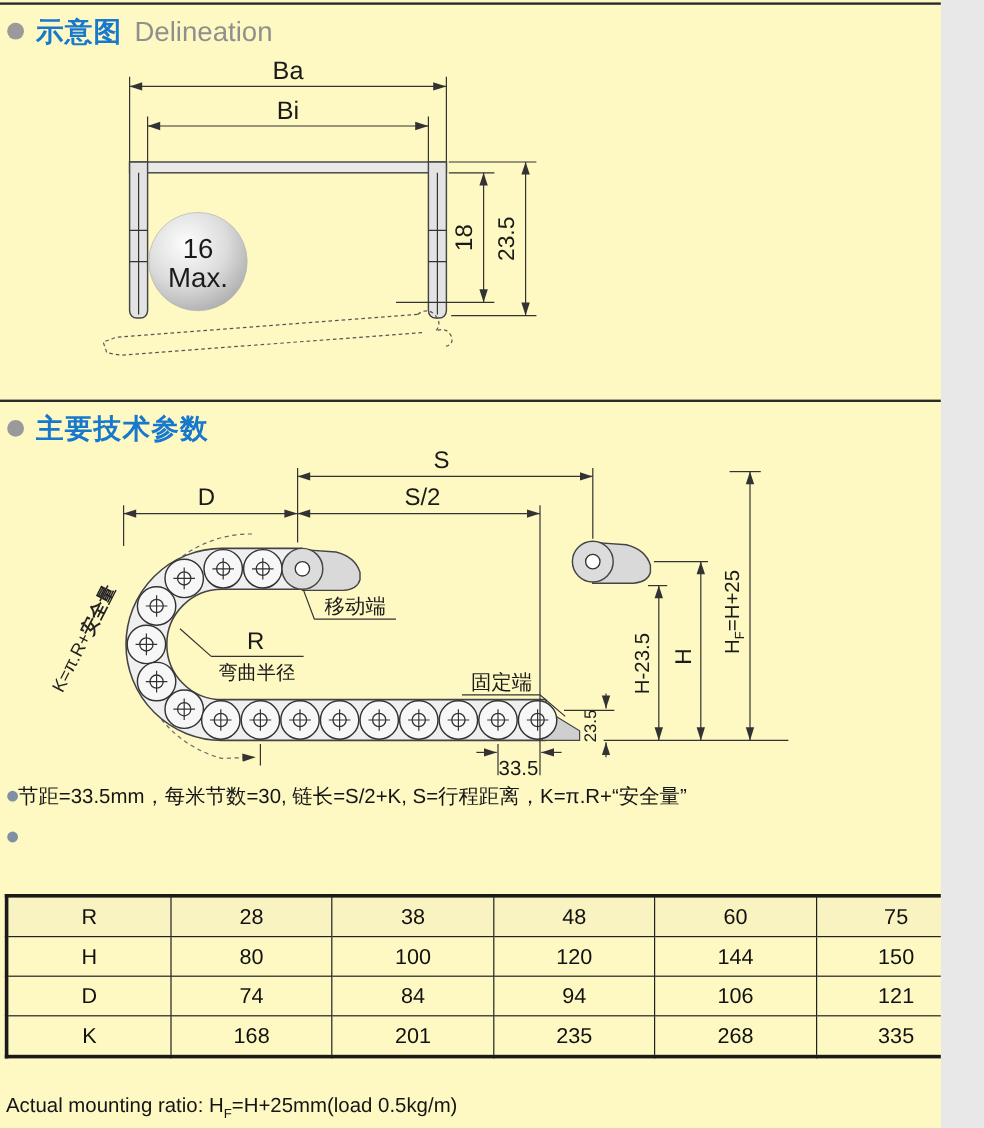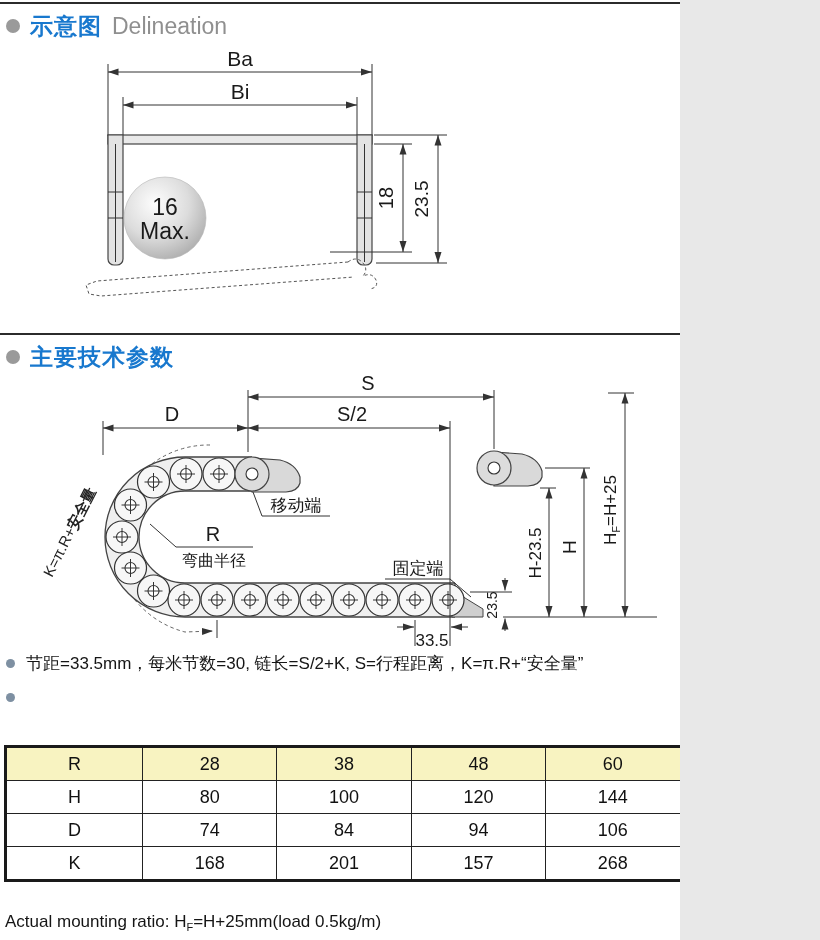--- a/index.html
+++ b/index.html
@@ -1,23 +1,23 @@
 <!DOCTYPE html>
 <html><head>
 <meta charset="utf-8">
 <style>
   html,body{margin:0;padding:0;background:#e8e8e8}
-  .page{position:relative;width:680px;height:940px;background:#ffffff;overflow:hidden;
+  .page{position:relative;width:784px;height:940px;background:#fef9c3;overflow:hidden;
         font-family:"Liberation Sans",sans-serif;color:#111}
   .rule{position:absolute;left:0;width:820px;height:2px;background:#2b2b2b}
   .sec-header{position:absolute;left:6px;display:flex;align-items:center;gap:10px;height:30px}
   .sec-bullet{width:14px;height:14px;border-radius:50%;background:#9a9a9a;flex:0 0 auto}
   .sec-cn{font-size:23px;font-weight:bold;color:#1878CE;letter-spacing:1px;line-height:1}
   .sec-en{font-size:23px;color:#8f8f8f;line-height:1}
-  .note-line{position:absolute;left:6px;display:flex;align-items:center;gap:11px;height:22px;
+  .note-line{position:absolute;left:6px;display:flex;align-items:center;height:22px;
              font-size:17px;color:#151515;white-space:nowrap}
   .note-bullet{width:9px;height:9px;border-radius:50%;background:#7e90a2;flex:0 0 auto}
   table.spec{position:absolute;left:4px;top:745px;width:812px;border-collapse:collapse;
              table-layout:fixed;border:3px solid #1a1a1a}
   table.spec td{border:1.5px solid #222;height:32px;text-align:center;font-size:18px;padding:0;color:#111}
   table.spec col.c0{width:137px}
   table.spec tr.head td{background:#F8F3C1}
   .mount{position:absolute;left:5px;font-size:17px;color:#151515;white-space:nowrap}
   .mount sub{font-size:11px}
   svg.overlay{position:absolute;left:0;top:0;width:820px;height:940px;
@@ -261,21 +261,21 @@
       <td>74</td>
       <td>84</td>
       <td>94</td>
       <td>106</td>
       <td>121</td>
     </tr>
     <tr>
       <td>K</td>
       <td>168</td>
       <td>201</td>
-      <td>157</td>
+      <td>235</td>
       <td>268</td>
       <td>335</td>
     </tr>
   </tbody>
     </table>
 
   <div class="mount" style="top:912px"><span>Actual mounting ratio: H</span><sub>F</sub><span>=H+25mm(load 0.5kg/m)</span></div>
 
 </div>
 

